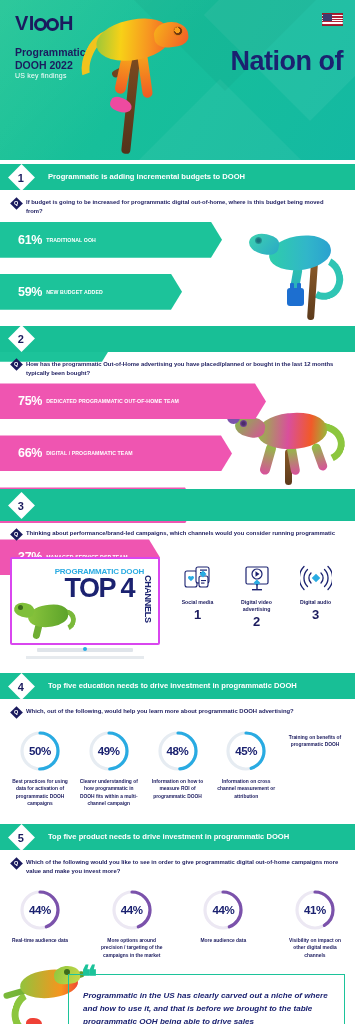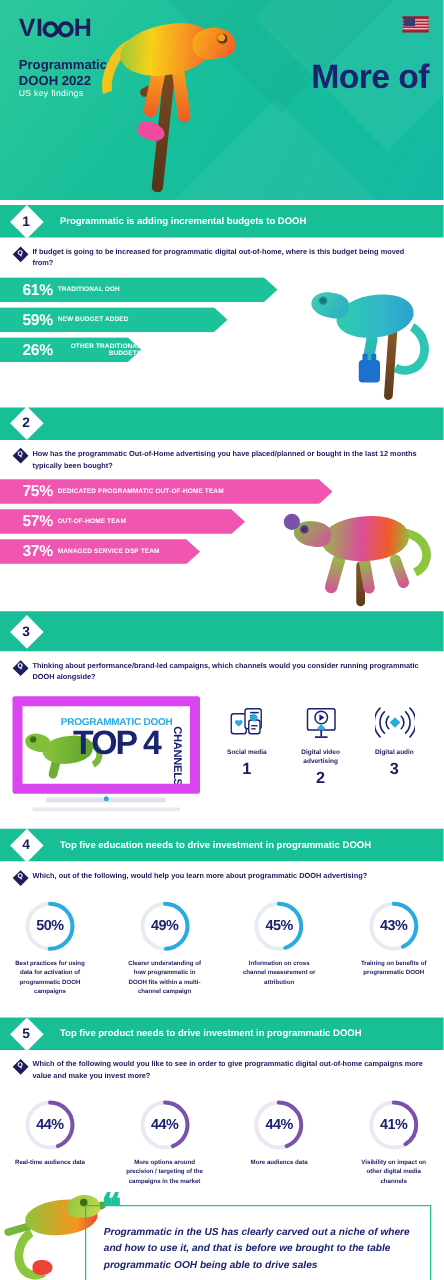--- a/index.html
+++ b/index.html
@@ -152,21 +152,21 @@
   }
   .q-icon i {
     transform: rotate(-45deg); font-style: normal;
     font-size: 5.5px; font-weight: 700; color: #ffffff; line-height: 1;
   }
   .q-text { font-size: 5.9px; font-weight: 700; color: #1b1b5e; line-height: 1.5; }
 
   
   .bars { position: relative; }
   .bar {
-    position: relative; height: 20px; margin-bottom: 4px;
+    position: relative; height: 36px; margin-bottom: 16px;
     display: flex; align-items: center;
     clip-path: polygon(0 0, calc(100% - 11px) 0, 100% 50%, calc(100% - 11px) 100%, 0 100%);
     padding-left: 18px;
   }
   .bar.green { background: #1cc39a; }
   .bar.pink  { background: #ef55b1; }
   .bar .pct {
     font-size: 12.5px; font-weight: 700; color: #ffffff;
     letter-spacing: -0.3px; font-stretch: condensed;
   }
@@ -257,22 +257,22 @@
   .cham3 .l3 { left: 88px; top: 38px; width: 9px; height: 28px; transform: rotate(-20deg); }
   .cham3 .br {
     position: absolute; left: 58px; top: 44px; width: 7px; height: 36px;
     background: linear-gradient(180deg,#8a5a29,#5c3a1b); border-radius: 4px;
   }
 
   
   .s3-wrap { display: flex; padding: 4px 10px 10px 10px; gap: 8px; }
   .tv { width: 150px; flex: none; }
   .tv-screen {
-    position: relative; height: 78px;
-    background: #ffffff; border: 8px solid #d946ef; border-radius: 2px;
+    position: relative; height: 88px;
+    background: #ffffff; border: 2px solid #d946ef; border-radius: 2px;
     overflow: hidden;
   }
   .tv-screen .kicker {
     position: absolute; right: 14px; top: 8px;
     font-size: 8px; font-weight: 700; color: #29abe2; letter-spacing: -0.2px;
   }
   .tv-screen .top3 {
     position: absolute; right: 24px; top: 16px;
     font-size: 27px; font-weight: 700; color: #1b2270; letter-spacing: -1.5px;
     line-height: 1;
@@ -416,21 +416,21 @@
         <div class="branch"></div>
       <div class="leg1"></div>
         <div class="leg2"></div>
         <div class="foot"></div>
       <div class="body"></div>
         <div class="head"></div>
         <div class="eye"></div>
     </div>
 
     <div class="hero-title">
-      <div>More of</div>
+      <div>Nation of</div>
     </div>
   </div>
 
   <div class="band">
     <div class="diamond">
         <span>1</span>
       </div>
     <div class="band-title">Programmatic is adding incremental budgets to DOOH</div>
   </div>
   <div class="question">
@@ -482,20 +482,24 @@
         <div class="l2"></div>
         <div class="l3"></div>
       <div class="b"></div>
         <div class="h"></div>
         <div class="horn"></div>
         <div class="e"></div>
     </div>
     <div class="bar pink" style="width:266px;">
       <span class="pct">75%</span>
       <span class="lbl">DEDICATED PROGRAMMATIC OUT-OF-HOME TEAM</span>
+    </div>
+    <div class="bar pink" style="width:232px;">
+      <span class="pct">66%</span>
+      <span class="lbl">DIGITAL / PROGRAMMATIC TEAM</span>
     </div>
     <div class="bar pink" style="width:196px;">
       <span class="pct">57%</span>
       <span class="lbl">OUT-OF-HOME TEAM</span>
     </div>
     <div class="bar pink" style="width:160px;">
       <span class="pct">37%</span>
       <span class="lbl">MANAGED SERVICE DSP TEAM</span>
     </div>
   </div>
@@ -612,34 +616,37 @@
             <circle cx="22" cy="22" r="18" fill="none" stroke="#29abe2" stroke-width="3.2" stroke-linecap="round" stroke-dasharray="55.41769440932395 57.6796411199086"></circle>
           </svg>
           <div class="val">49%</div>
         </div>
         <div class="dlabel">Clearer understanding of how programmatic in DOOH fits within a multi-channel campaign</div>
       </div>
       <div class="donut">
         <div class="ring">
           <svg width="44" height="44" viewBox="0 0 44 44">
             <circle cx="22" cy="22" r="18" fill="none" stroke="#e6ecf2" stroke-width="3.2"></circle>
-            <circle cx="22" cy="22" r="18" fill="none" stroke="#29abe2" stroke-width="3.2" stroke-linecap="round" stroke-dasharray="50.89380098815465 62.2035345410779"></circle>
-          </svg>
-          <div class="val">45%</div>
-        </div>
-        <div class="dlabel">Information on cross channel measurement or attribution</div>
+            <circle cx="22" cy="22" r="18" fill="none" stroke="#29abe2" stroke-width="3.2" stroke-linecap="round" stroke-dasharray="54.286721054031624 58.81061447520093"></circle>
+          </svg>
+          <div class="val">48%</div>
+        </div>
+        <div class="dlabel">Information on how to measure ROI of programmatic DOOH</div>
       </div>
       <div class="donut">
         <div class="ring">
           <svg width="44" height="44" viewBox="0 0 44 44">
             <circle cx="22" cy="22" r="18" fill="none" stroke="#e6ecf2" stroke-width="3.2"></circle>
-            <circle cx="22" cy="22" r="18" fill="none" stroke="#29abe2" stroke-width="3.2" stroke-linecap="round" stroke-dasharray="48.63185427757 64.46548125166255"></circle>
-          </svg>
-          <div class="val">43%</div>
-        </div>
+            <circle cx="22" cy="22" r="18" fill="none" stroke="#29abe2" stroke-width="3.2" stroke-linecap="round" stroke-dasharray="50.89380098815465 62.2035345410779"></circle>
+          </svg>
+          <div class="val">45%</div>
+        </div>
+        <div class="dlabel">Information on cross channel measurement or attribution</div>
+      </div>
+      <div class="donut">
         <div class="dlabel">Training on benefits of programmatic DOOH</div>
       </div>
     </div>
 
   <div class="band">
     <div class="diamond">
         <span>5</span>
       </div>
     <div class="band-title">Top five product needs to drive investment in programmatic DOOH</div>
   </div>

